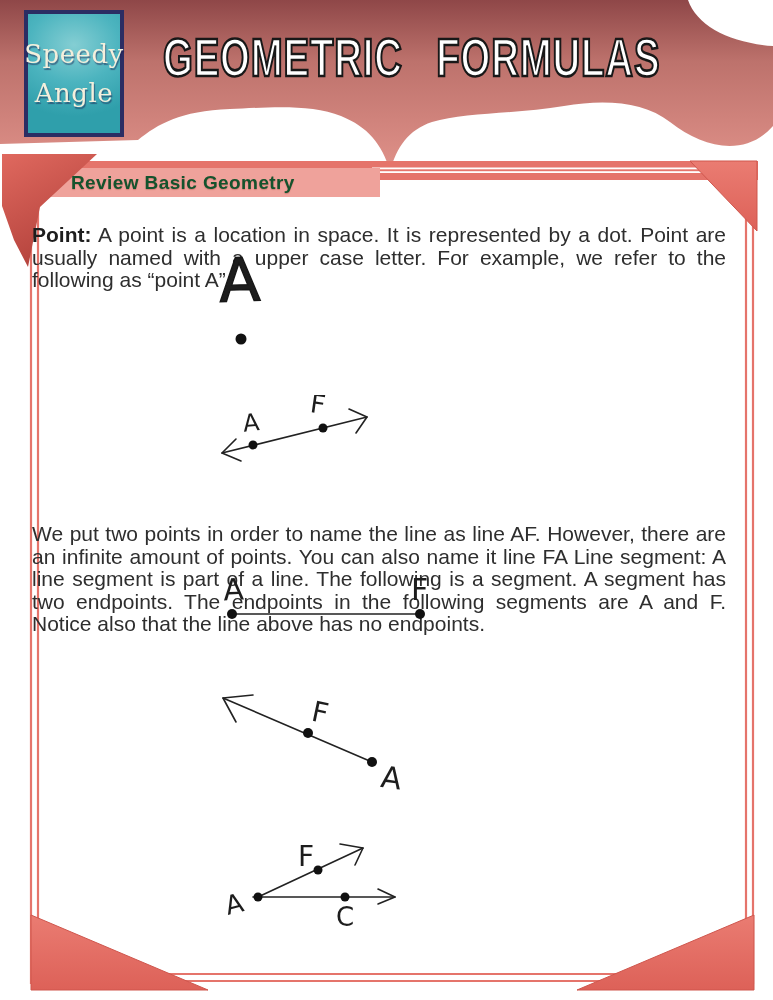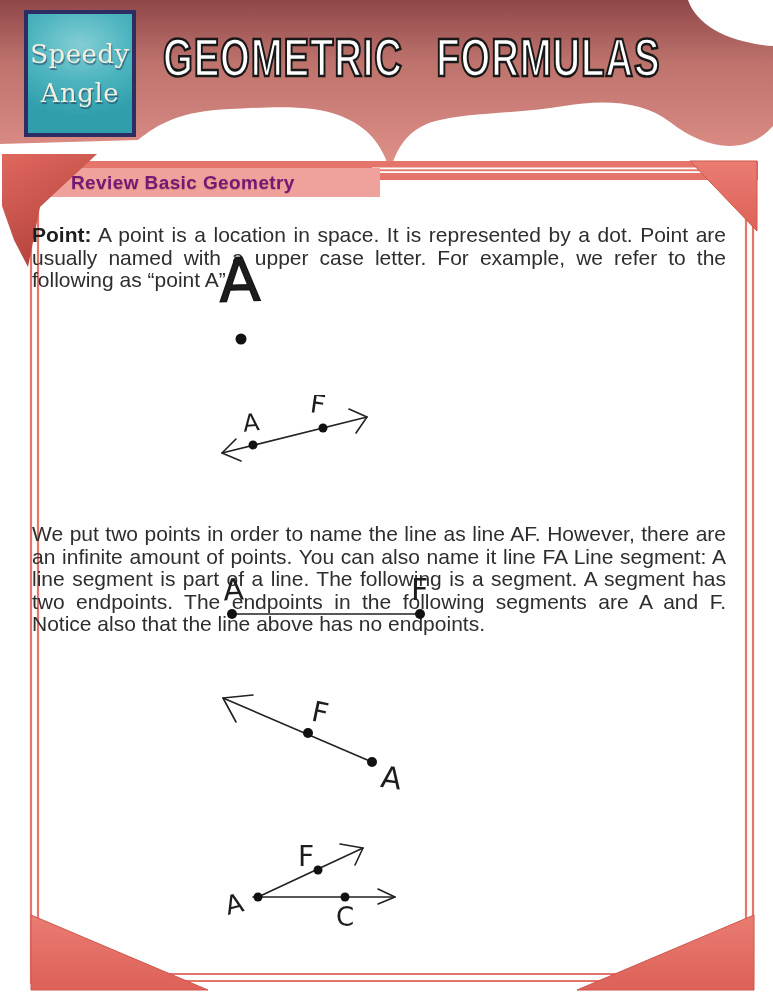--- a/index.html
+++ b/index.html
@@ -3,33 +3,33 @@
 <meta charset="utf-8">
 <style>
   html,body{margin:0;padding:0;background:#fff;}
   #page{position:relative;width:773px;height:1000px;background:#ffffff;overflow:hidden;
         font-family:"Liberation Sans",sans-serif;}
   svg{display:block;}
   .abs{position:absolute;}
 
   
   #header-shape{left:0;top:0;}
-  #brand-logo{left:24px;top:10px;width:112px;height:127px;box-sizing:border-box;
+  #brand-logo{left:24px;top:10px;width:100px;height:127px;box-sizing:border-box;
     border:4px solid #2b2d63;
     background:radial-gradient(ellipse 95% 60% at 50% 26%,#84ced3 0%,#4cb4bf 52%,#2f9fab 100%);
     display:flex;flex-direction:column;justify-content:center;align-items:center;
     font-family:"DejaVu Serif",serif;color:#f4efdc;z-index:5;}
   .logo-line{font-size:26px;line-height:39px;letter-spacing:.5px;
     text-shadow:1px 2px 1px rgba(30,30,80,.5);}
   #page-title{left:163px;top:27px;display:flex;gap:42px;transform:scale(.8,1.12);
     transform-origin:0 0;font-weight:bold;font-size:48px;color:#ffffff;letter-spacing:1px;
     -webkit-text-stroke:2.4px #181818;z-index:4;white-space:nowrap;}
 
   
-  #section-banner-title{left:71px;top:172px;font-size:19px;font-weight:bold;color:#701a75;
+  #section-banner-title{left:71px;top:172px;font-size:19px;font-weight:bold;color:#14532d;
     letter-spacing:.4px;z-index:6;text-shadow:0 1px 1px rgba(160,60,55,.35);}
 
   
   .para{position:absolute;left:32px;width:694px;font-size:21px;line-height:22.5px;
     color:#2e2e2e;text-align:justify;z-index:3;}
   .para b{color:#1d1d1d;}
   #para-point{top:203px;}
   #para-line{top:351px;}
   #para-name-line{top:479px;margin-top:44px;}
   #para-ray{top:643px;}

